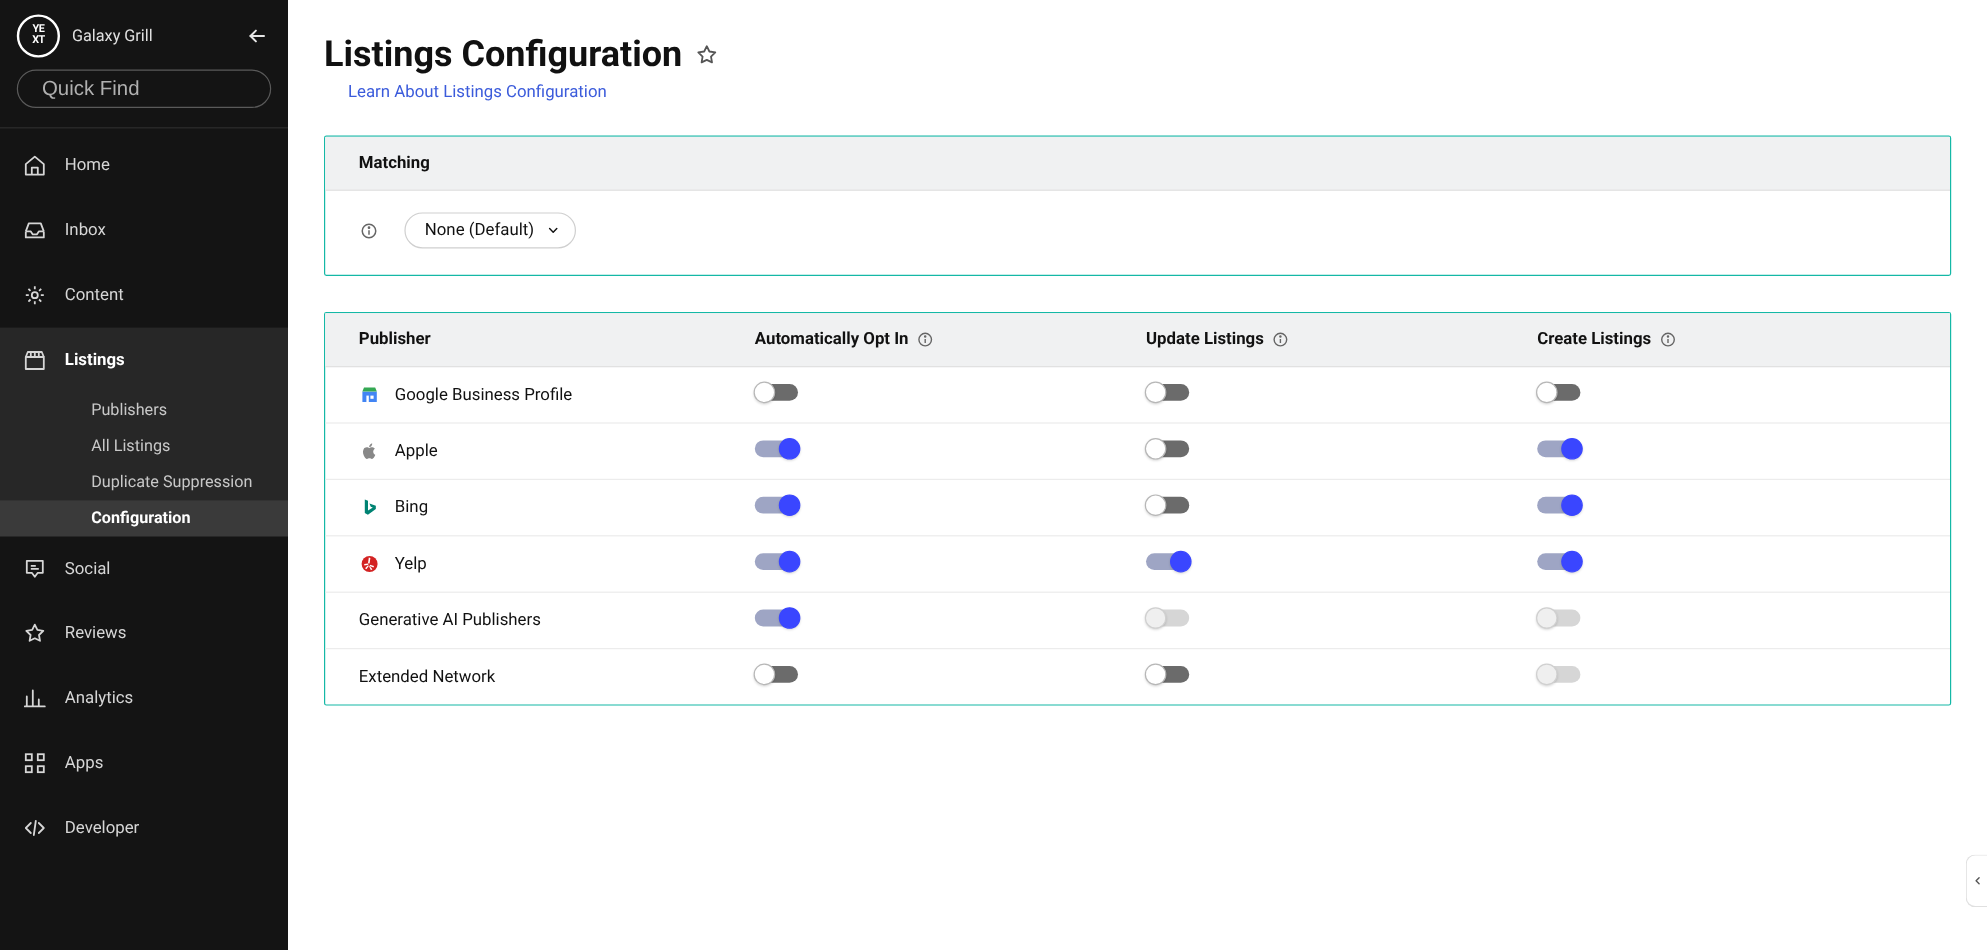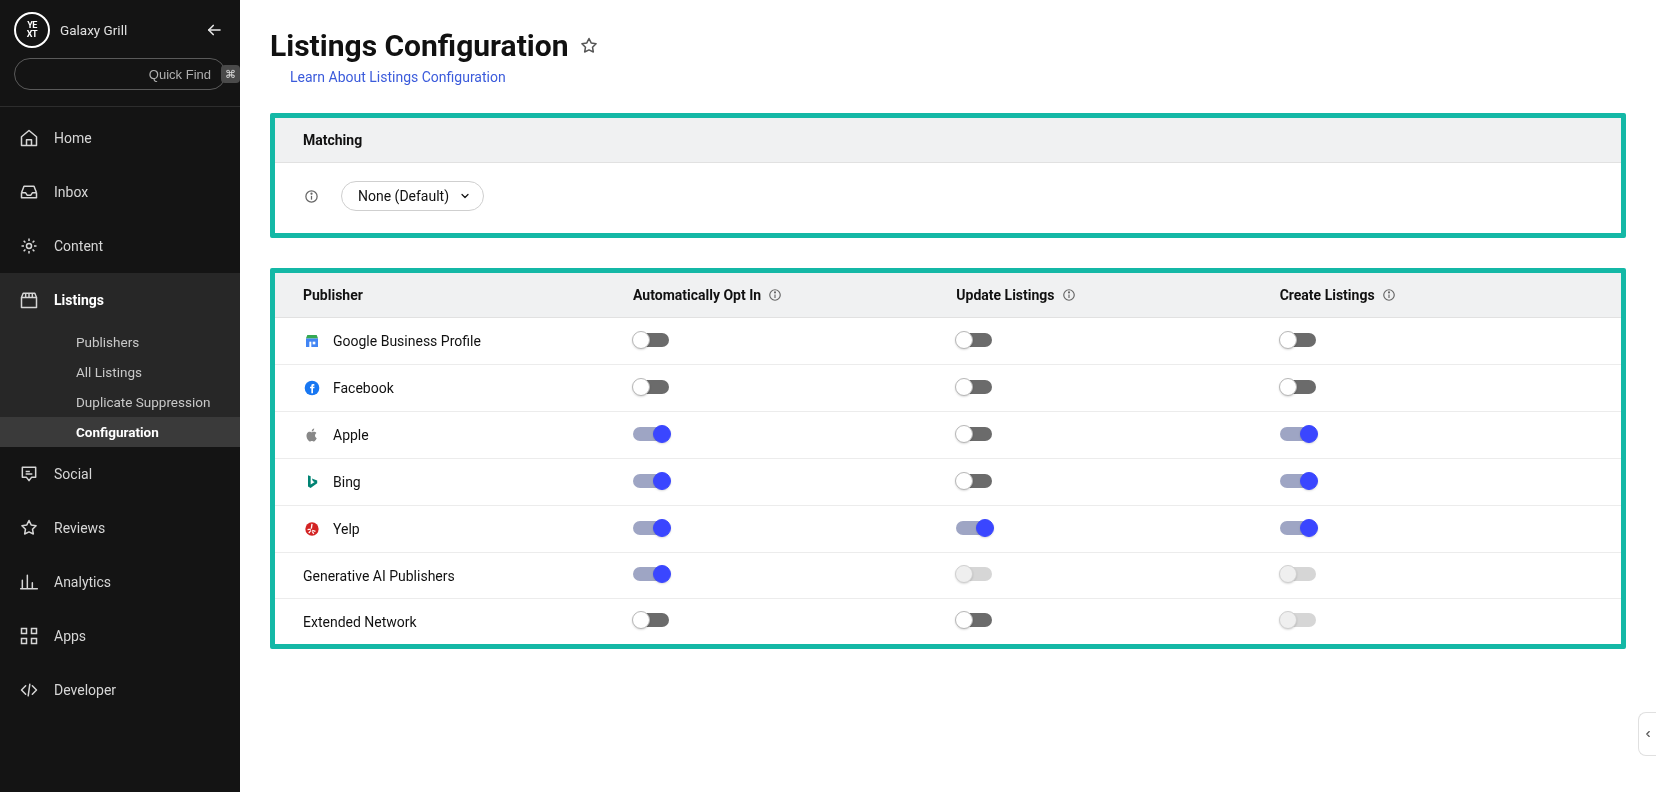--- a/index.html
+++ b/index.html
@@ -53,21 +53,21 @@
   .quickfind {
     display: flex; align-items: center;
     border: 1px solid #5a5a5a;
     border-radius: 18px;
     height: 32px;
     padding: 0 6px 0 10px;
     gap: 8px;
   }
   .quickfind input {
     flex: 1; background: transparent; border: none; outline: none;
-    color: #c8c8c8; font-size: 13px; text-align: right;
+    color: #c8c8c8; font-size: 17px;
   }
   .quickfind input::placeholder { color: #b0b0b0; }
   .quickfind-keys { display: flex; gap: 4px; }
   .keycap {
     display: inline-flex; align-items: center; justify-content: center;
     min-width: 16px; height: 18px;
     padding: 0 4px;
     border-radius: 4px;
     background: #4a4a4a;
     color: #ddd;
@@ -130,21 +130,21 @@
     display: inline-flex; align-items: center; justify-content: center;
   }
   .learn-link {
     margin: 6px 0 0 20px;
     color: #3b5bdb; font-size: 14px; cursor: pointer;
     display: inline-block;
   }
 
   .panel {
     margin-top: 28px;
-    border: 5px solid #14b8a6;
+    border: 1px solid #14b8a6;
     border-radius: 2px;
   }
   .panel + .panel { margin-top: 30px; }
 
   .panel-header-row {
     background: #f0f1f2;
     border-bottom: 1px solid #e1e1e1;
     padding: 14px 28px;
     font-weight: 700;
     font-size: 14px;
@@ -468,34 +468,20 @@
             </span>
             <span class="pub-label">Google Business Profile</span>
           </div>
           <div><span class="toggle"><span class="knob"></span></span></div>
           <div><span class="toggle"><span class="knob"></span></span></div>
           <div><span class="toggle"><span class="knob"></span></span></div>
         </div>
         <div class="pub-row">
           <div class="pub-name-cell">
             <span class="pub-icon">
-              <svg width="16" height="16" viewBox="0 0 24 24">
-                <circle cx="12" cy="12" r="11" fill="#1877F2"></circle>
-                <path d="M13.5 8.5h2V6h-2.3C11.5 6 11 7.2 11 8.8V10H9v2.5h2V20h2.5v-7.5h2l.4-2.5h-2.4V9c0-.4.2-.5.5-.5z" fill="#fff"></path>
-              </svg>
-            </span>
-            <span class="pub-label">Facebook</span>
-          </div>
-          <div><span class="toggle"><span class="knob"></span></span></div>
-          <div><span class="toggle"><span class="knob"></span></span></div>
-          <div><span class="toggle"><span class="knob"></span></span></div>
-        </div>
-        <div class="pub-row">
-          <div class="pub-name-cell">
-            <span class="pub-icon">
               <svg width="16" height="16" viewBox="0 0 24 24" fill="#888">
                 <path d="M16.5 12.7c0-2.5 2-3.6 2.1-3.7-1.1-1.7-2.9-1.9-3.5-1.9-1.5-.2-2.9.9-3.6.9-.7 0-1.9-.9-3.1-.8-1.6 0-3.1.9-3.9 2.4-1.7 2.9-.4 7.3 1.2 9.7.8 1.2 1.8 2.5 3 2.4 1.2 0 1.7-.8 3.1-.8 1.5 0 1.9.8 3.1.8 1.3 0 2.1-1.2 2.9-2.4.9-1.4 1.3-2.7 1.3-2.8-.1 0-2.6-1-2.6-3.8zM14.3 5.4c.7-.8 1.1-1.9 1-3-1 0-2.1.7-2.8 1.5-.6.7-1.1 1.9-1 3 1.1.1 2.2-.6 2.8-1.5z"></path>
               </svg>
             </span>
             <span class="pub-label">Apple</span>
           </div>
           <div><span class="toggle on"><span class="knob"></span></span></div>
           <div><span class="toggle"><span class="knob"></span></span></div>
           <div><span class="toggle on"><span class="knob"></span></span></div>
         </div>

